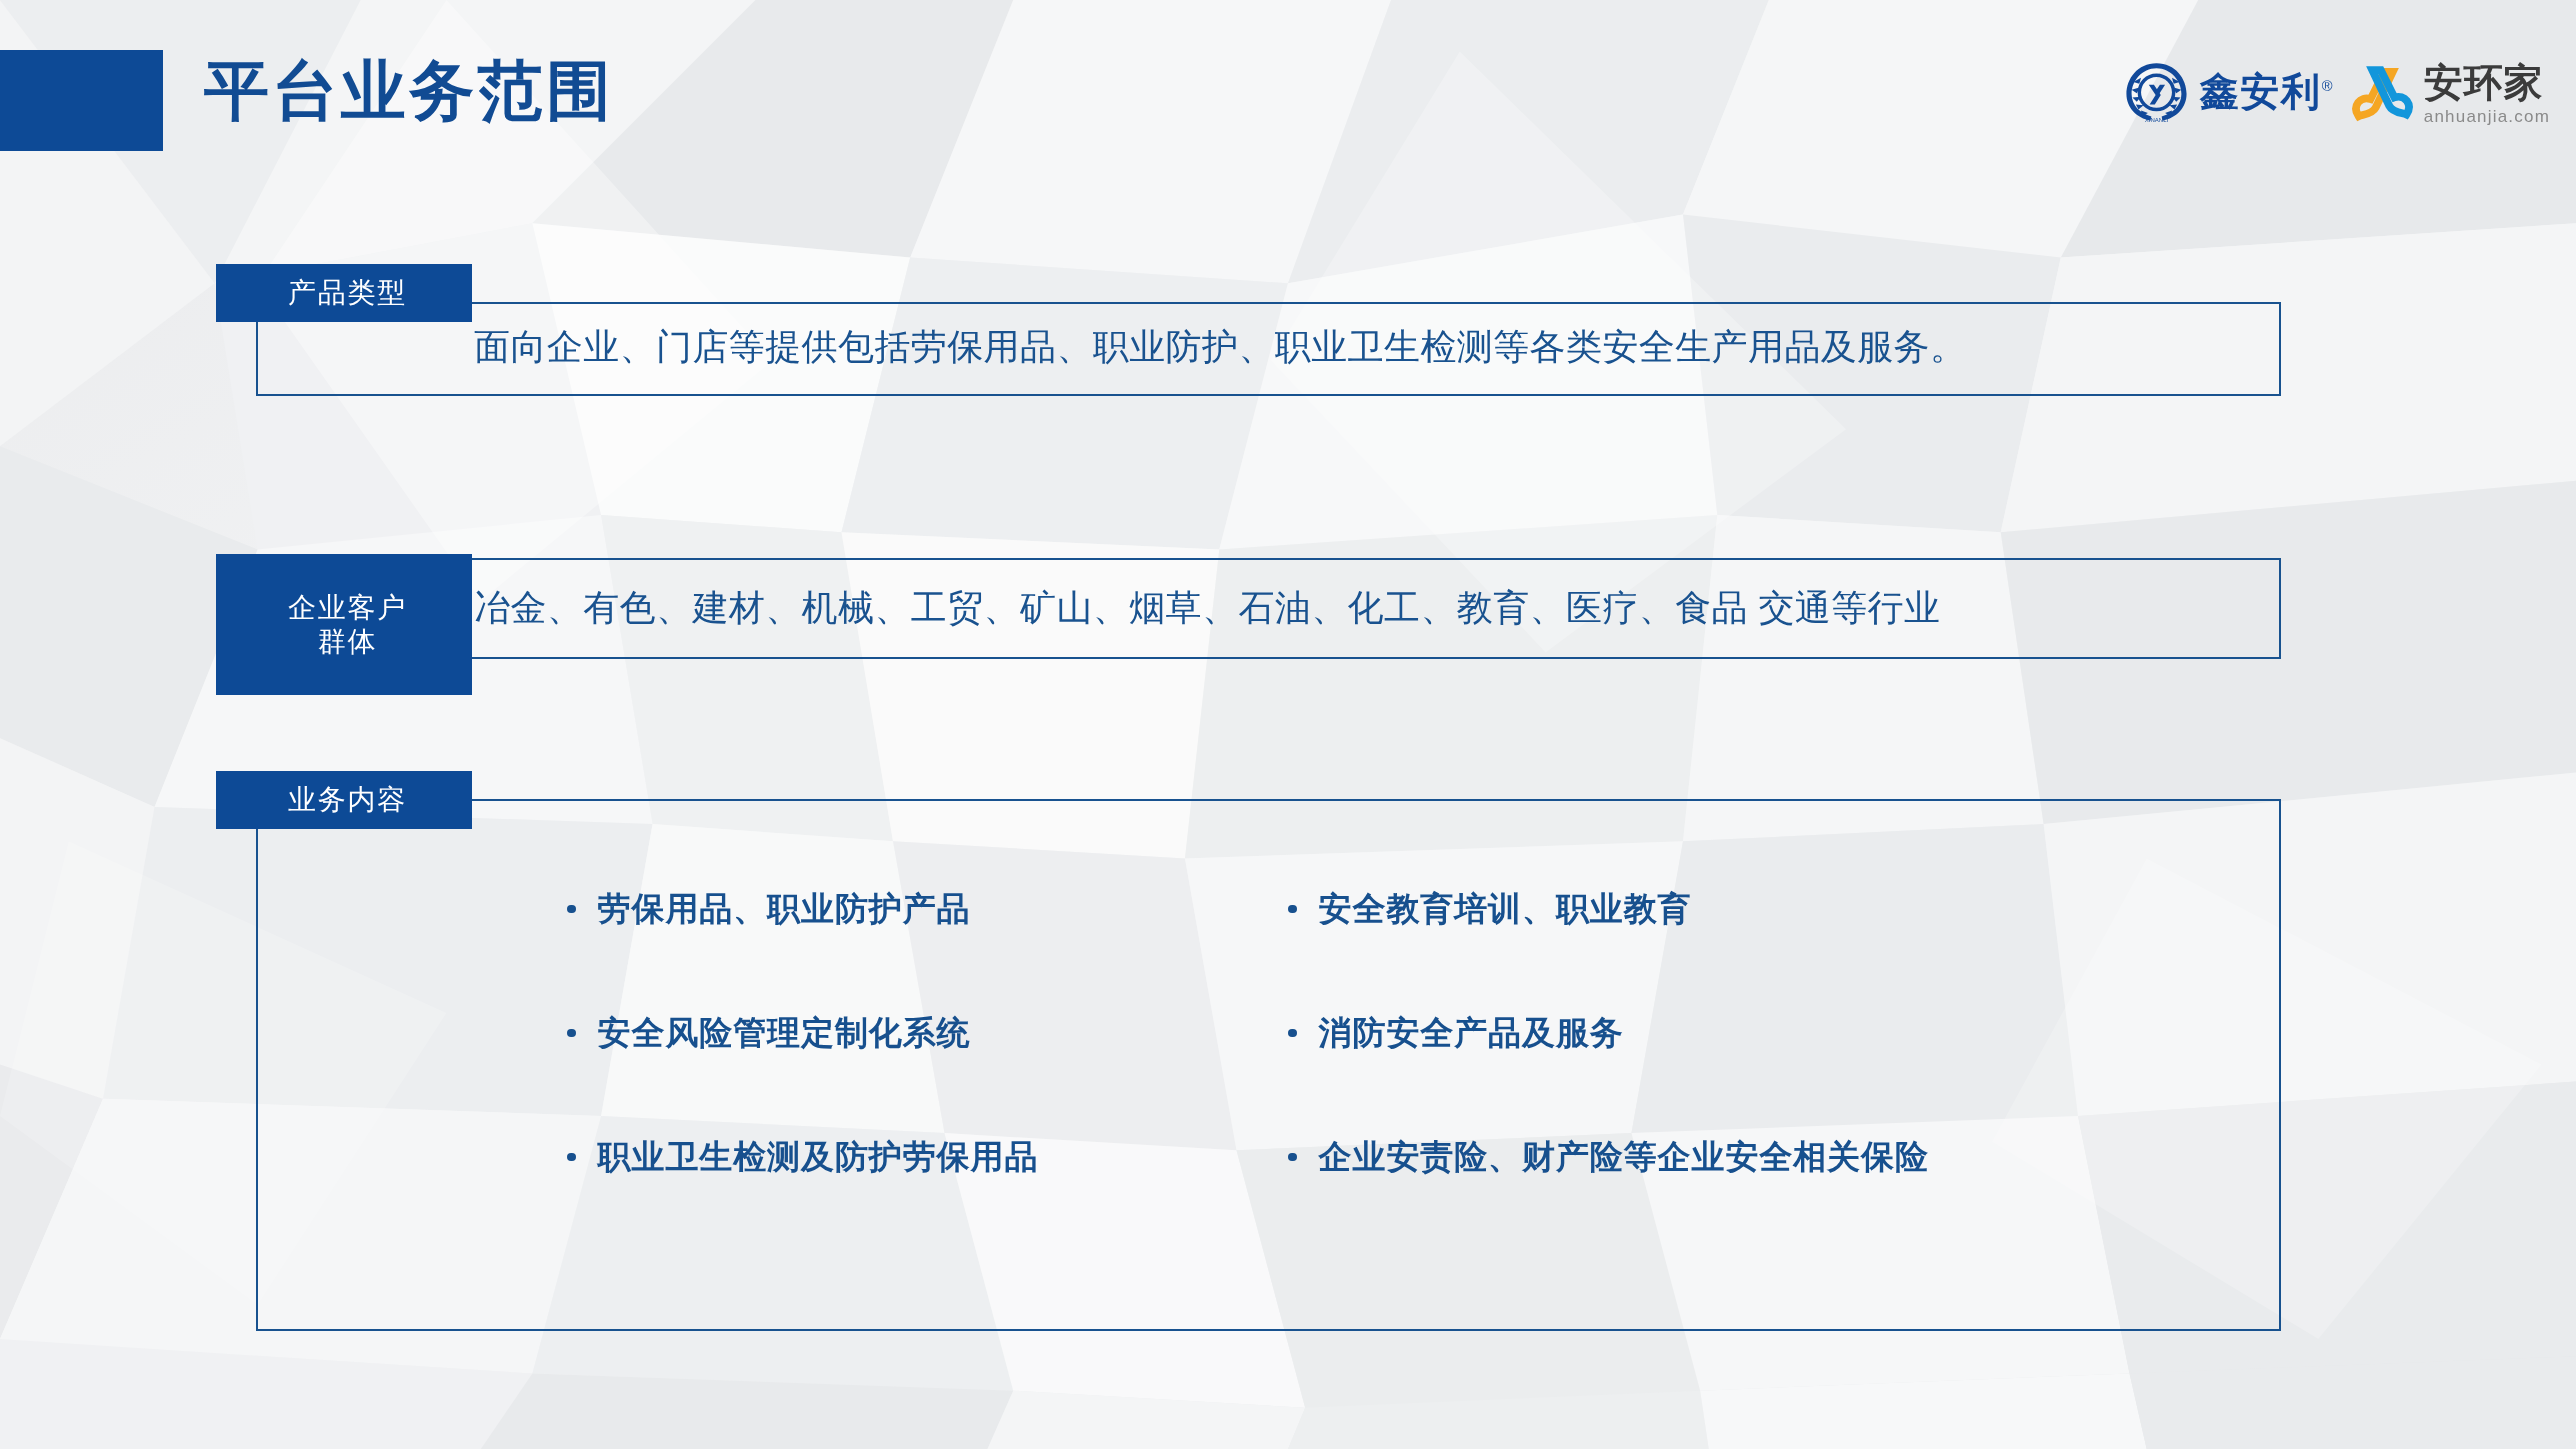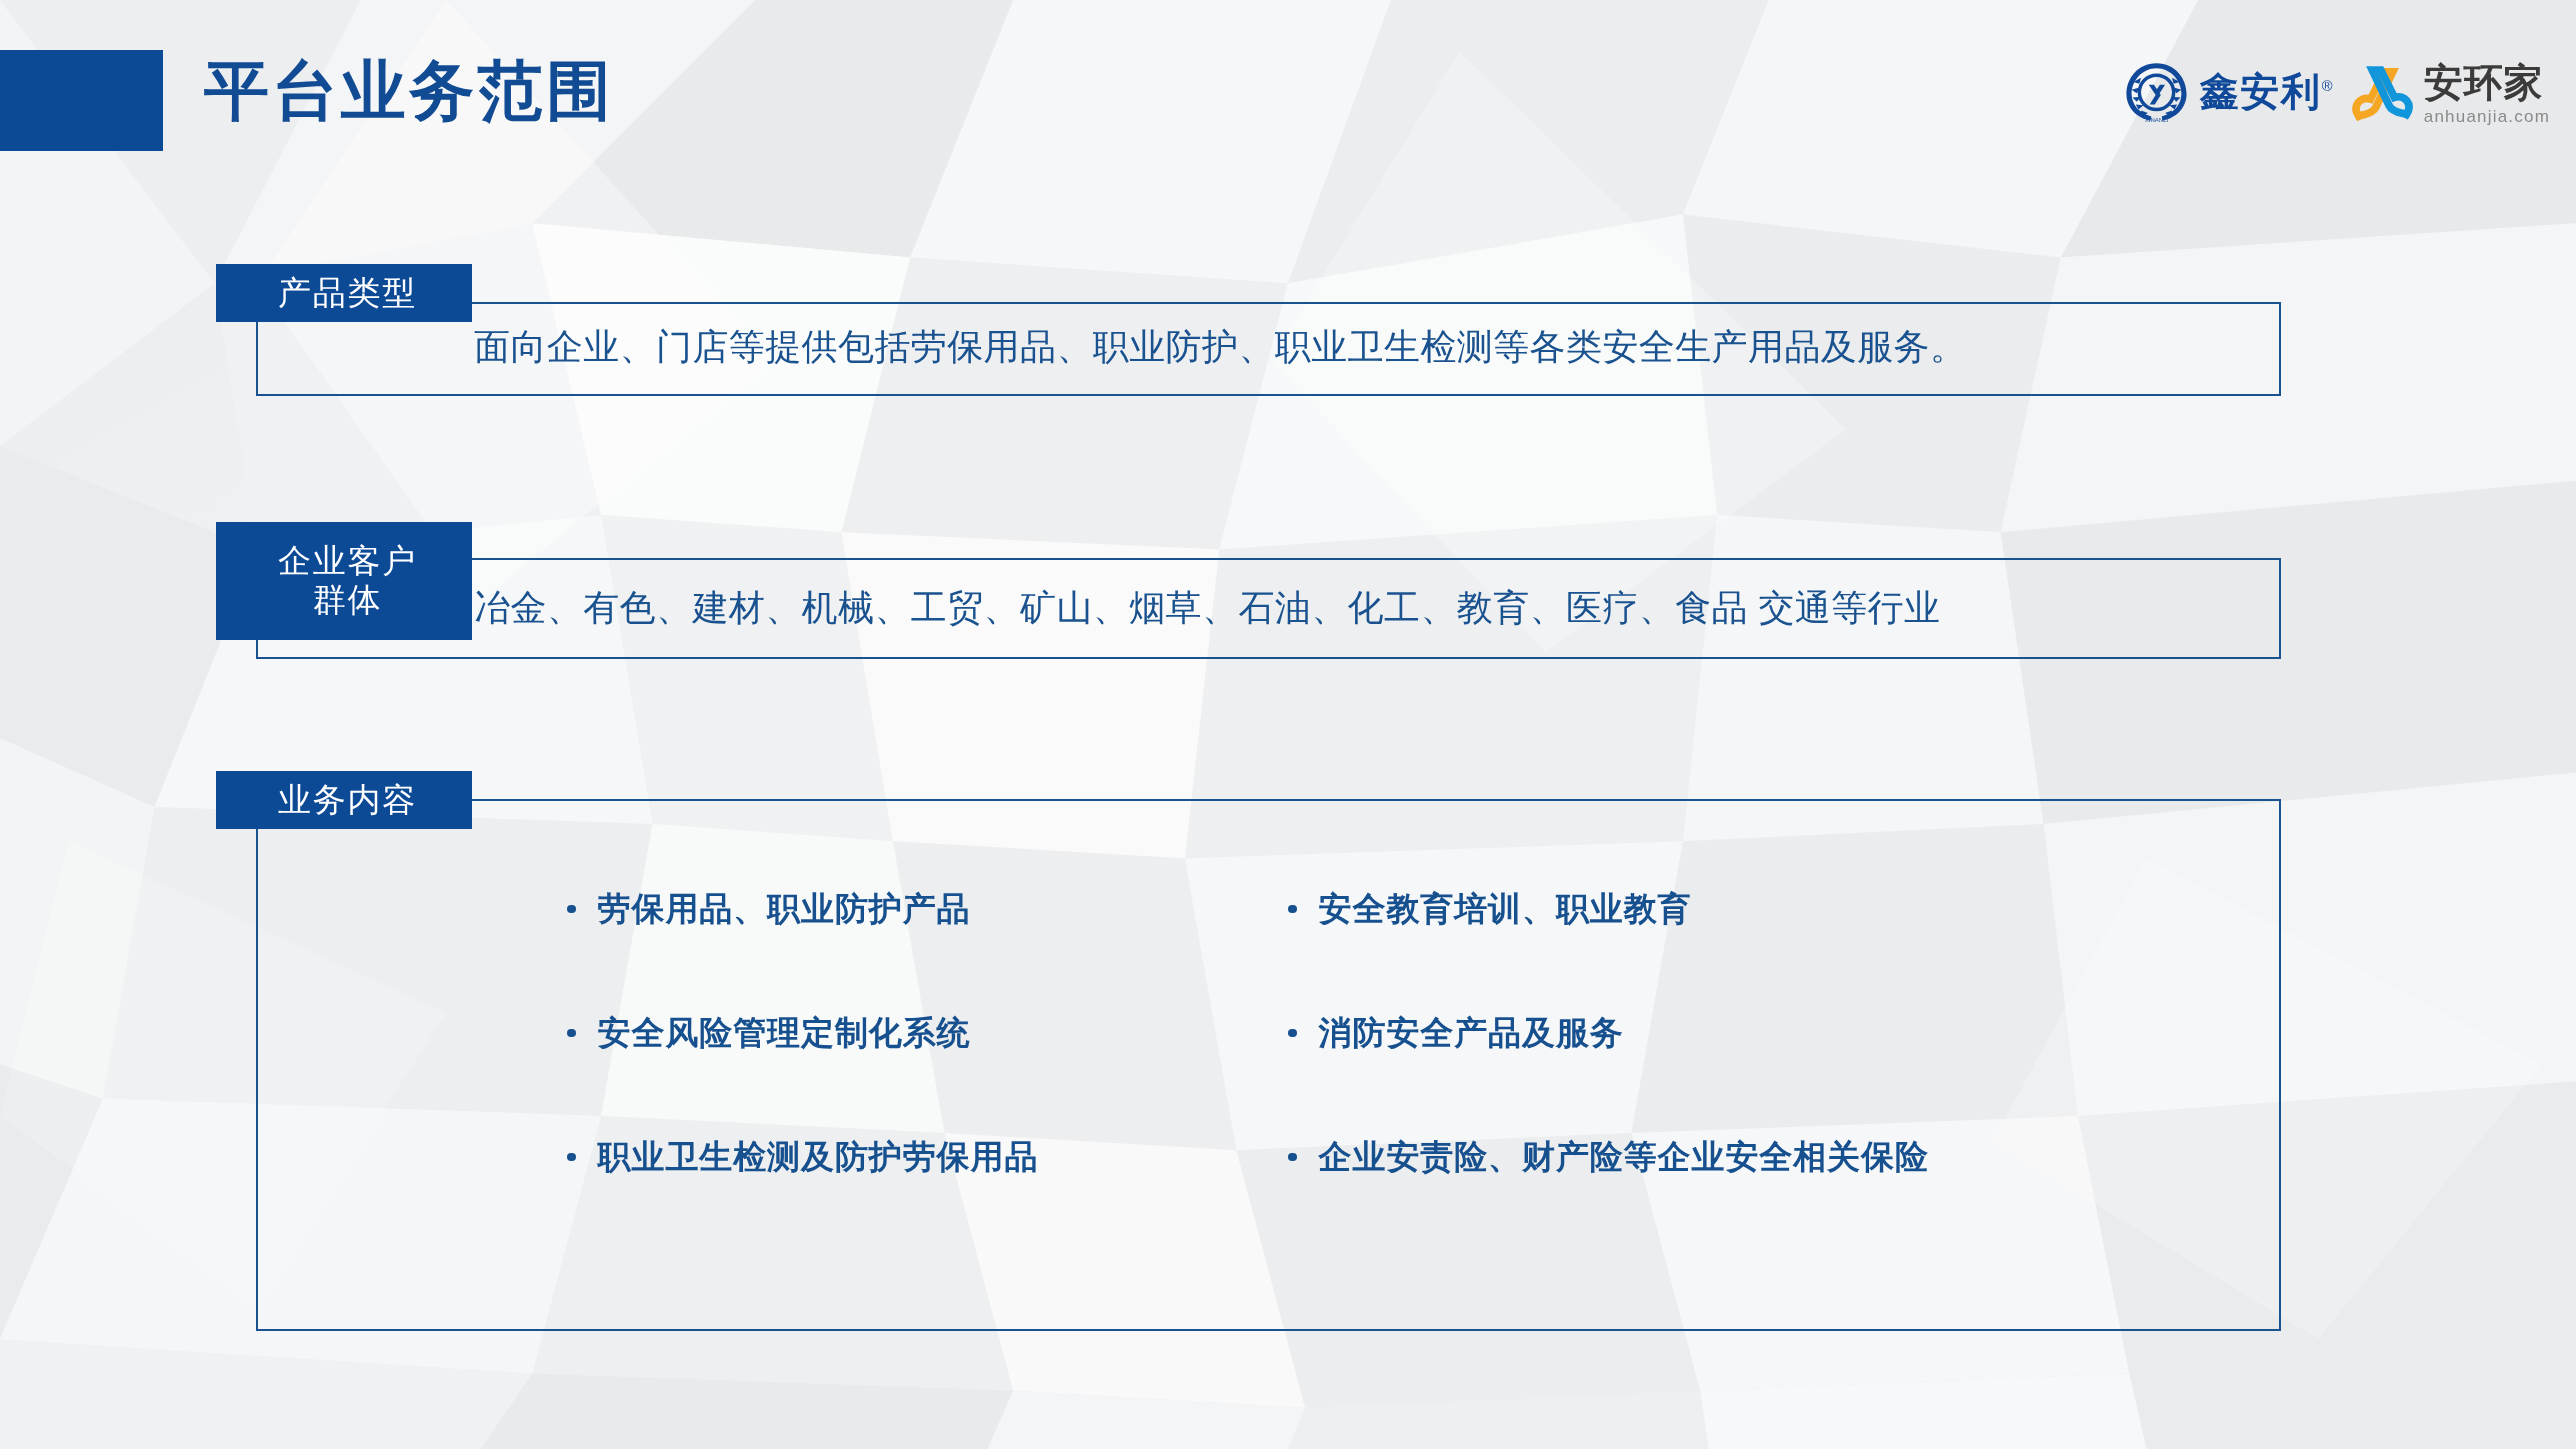--- a/index.html
+++ b/index.html
@@ -93,42 +93,42 @@
     box-sizing: border-box;
   }
   .section-tag {
     position: absolute;
     background: #0d4a96;
     color: #ffffff;
     display: flex;
     flex-direction: column;
     align-items: center;
     justify-content: center;
-    font-size: 33px;
+    font-size: 28px;
     line-height: 1.18;
     letter-spacing: 1.7px;
     box-sizing: border-box;
     z-index: 3;
     padding-left: 7px;
   }
   .section-body {
     position: absolute;
     color: #19528f;
     font-size: 36px;
     letter-spacing: 0.4px;
     white-space: nowrap;
     z-index: 2;
   }
   
   #sec1-frame { left: 256px; top: 302px; width: 2025px; height: 94px; }
   #sec1-tag   { left: 216px; top: 264px; width: 256px; height: 58px; }
   #sec1-text  { left: 474px; top: 323px; }
   
   #sec2-frame { left: 256px; top: 558px; width: 2025px; height: 101px; }
-  #sec2-tag   { left: 216px; top: 522px; width: 256px; height: 118px; }
+  #sec2-tag   { left: 216px; top: 554px; width: 256px; height: 141px; }
   #sec2-text  { left: 474px; top: 584px; }
   
   #sec3-frame { left: 256px; top: 799px; width: 2025px; height: 532px; }
   #sec3-tag   { left: 216px; top: 771px; width: 256px; height: 58px; }
   #sec3-grid {
     position: absolute;
     left: 567px;
     top: 879px;
     width: 1511px;
     display: grid;

